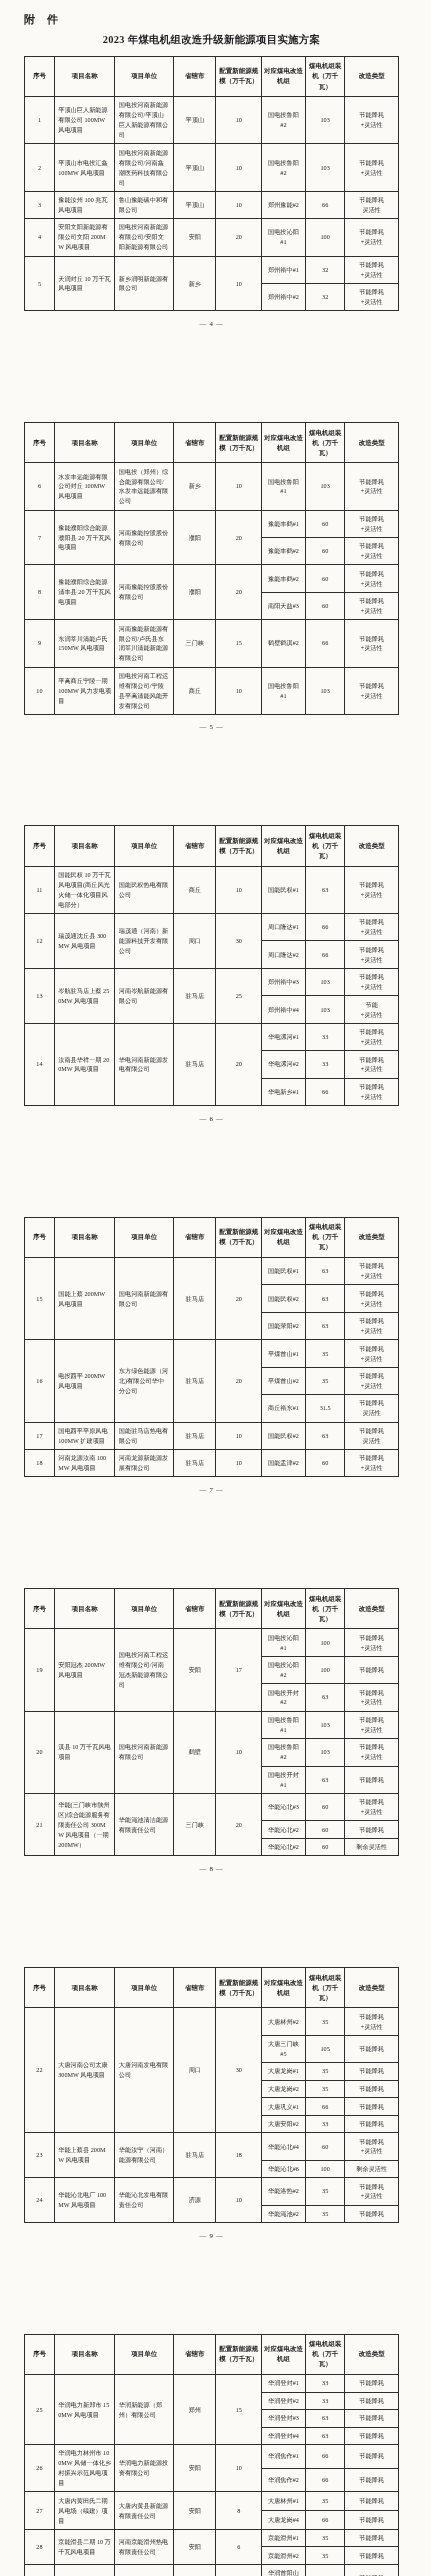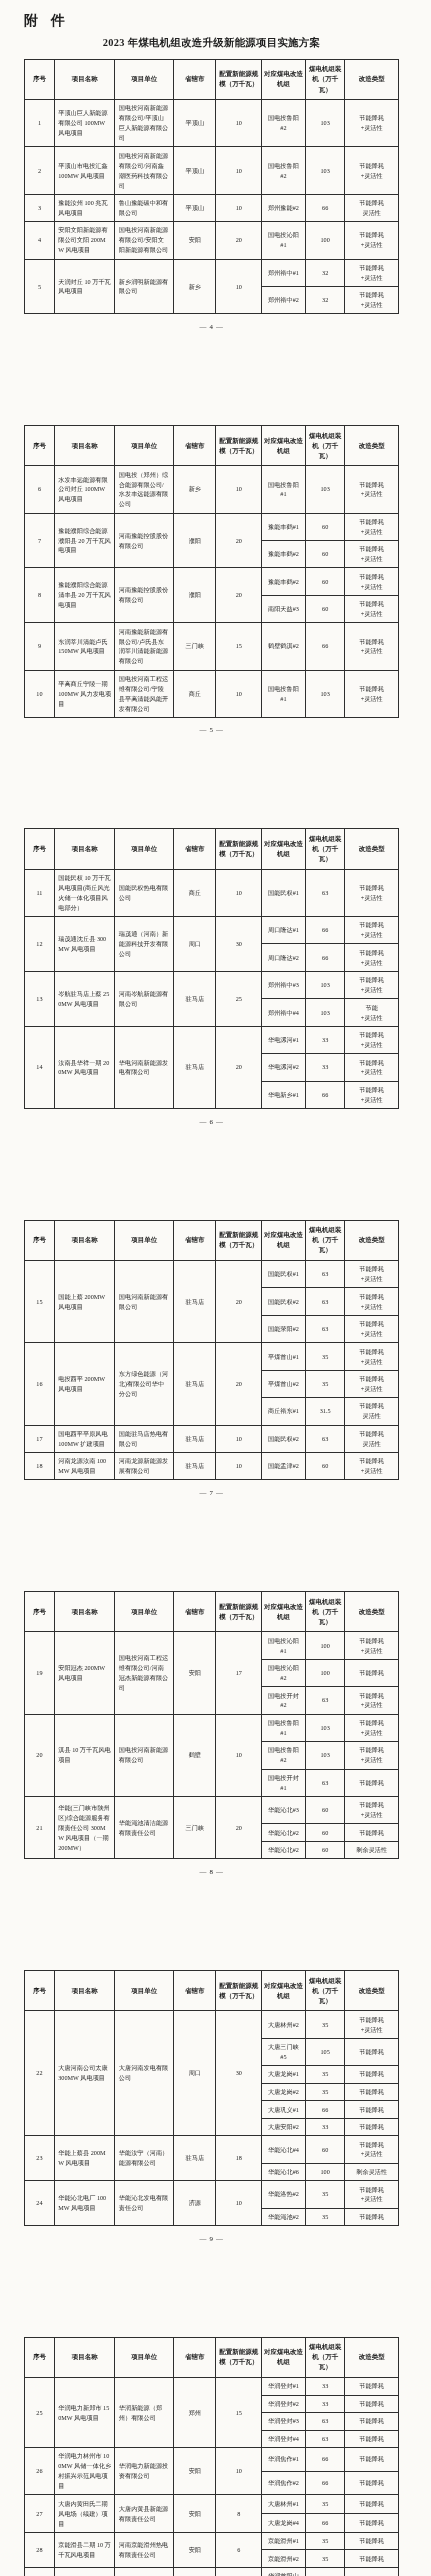--- a/index.html
+++ b/index.html
@@ -4,21 +4,21 @@
 <style>
   html,body { margin:0; padding:0; }
   body {
     width:432px;
     background:#fbfaf7;
     font-family:"Liberation Serif","DejaVu Serif",serif;
     color:#1f1f1f;
   }
   .doc { padding:11.8px 33px 19.6px 24px; }
   .attachment {
-    font-size:14px; font-weight:bold; letter-spacing:4.6px;
+    font-size:11px; font-weight:bold; letter-spacing:4.6px;
     margin:0 0 6.5px 0;
   }
   .title {
     font-size:10.4px; font-weight:bold; text-align:center;
     margin:0 0 8.5px 0; letter-spacing:0.3px;
   }
   table.projects {
     width:100%; border-collapse:collapse; table-layout:fixed;
     border:1.3px solid #2e2e2e;
   }

